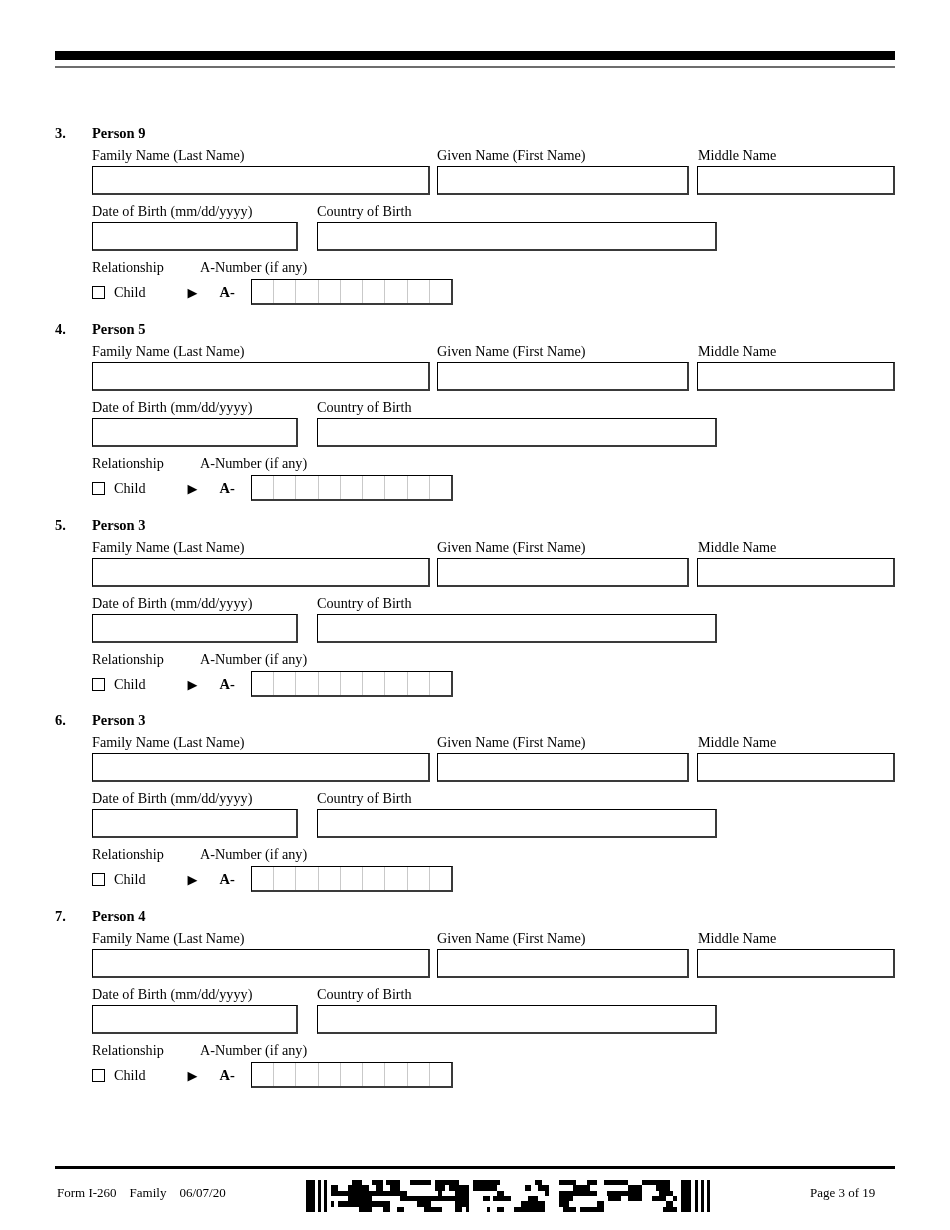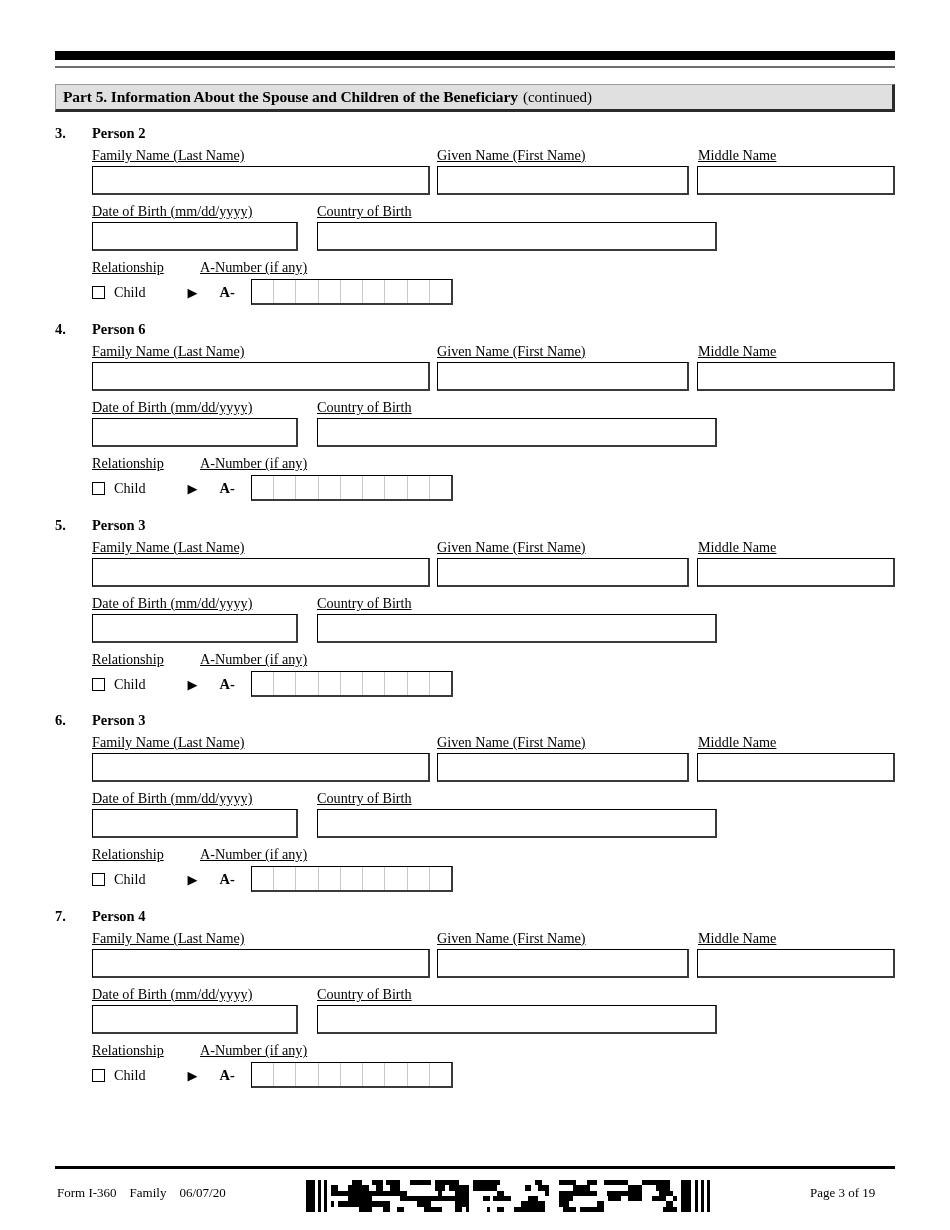--- a/index.html
+++ b/index.html
@@ -81,21 +81,20 @@
     position: absolute;
     left: 92px; top: 0;
     font-size: 14.5px;
     font-weight: bold;
   }
 
   .fld-label {
     position: absolute;
     font-size: 14.2px;
     white-space: nowrap;
-    text-decoration: underline;
   }
   .fld-box {
     position: absolute;
     box-sizing: border-box;
     background: #ffffff;
     border: 1px solid #000000;
     border-right: 2px solid #3a3a3a;
     border-bottom: 2px solid #3a3a3a;
   }
 
@@ -203,29 +202,25 @@
   .bc-row span { display: block; height: 100%; }
 </style>
 </head>
 <body>
 
 <div class="page">
 
   <div class="top-rule-thick"></div>
   <div class="top-rule-thin"></div>
 
-  <div class="part-band">
-    <span class="part-band-title">Part 5.  Information About the Spouse and Children of the Beneficiary</span>
-    <span class="part-band-cont">(continued)</span>
-  </div>
 
   <div id="person-blocks">
       <div class="person-block" style="top: 125px;">
         <div class="item-num">3.</div>
-        <div class="person-label">Person 2</div>
+        <div class="person-label">Person 9</div>
         <div class="fld-label lbl-family">Family Name (Last Name)</div>
         <div class="fld-label lbl-given">Given Name (First Name)</div>
         <div class="fld-label lbl-middle">Middle Name</div>
         <div class="fld-box box-family"></div>
         <div class="fld-box box-given"></div>
         <div class="fld-box box-middle"></div>
         <div class="fld-label lbl-dob">Date of Birth  (mm/dd/yyyy)</div>
         <div class="fld-label lbl-country">Country of Birth</div>
         <div class="fld-box box-dob"></div>
         <div class="fld-box box-country"></div>
@@ -244,21 +239,21 @@
           <span class="anum-cell"></span>
           <span class="anum-cell"></span>
           <span class="anum-cell"></span>
           <span class="anum-cell"></span>
           <span class="anum-cell"></span>
           <span class="anum-cell"></span>
         </div>
       </div>
       <div class="person-block" style="top: 321px;">
         <div class="item-num">4.</div>
-        <div class="person-label">Person 6</div>
+        <div class="person-label">Person 5</div>
         <div class="fld-label lbl-family">Family Name (Last Name)</div>
         <div class="fld-label lbl-given">Given Name (First Name)</div>
         <div class="fld-label lbl-middle">Middle Name</div>
         <div class="fld-box box-family"></div>
         <div class="fld-box box-given"></div>
         <div class="fld-box box-middle"></div>
         <div class="fld-label lbl-dob">Date of Birth  (mm/dd/yyyy)</div>
         <div class="fld-label lbl-country">Country of Birth</div>
         <div class="fld-box box-dob"></div>
         <div class="fld-box box-country"></div>
@@ -379,21 +374,21 @@
           <span class="anum-cell"></span>
           <span class="anum-cell"></span>
           <span class="anum-cell"></span>
         </div>
       </div>
     </div>
 
   <div class="footer-rule"></div>
 
   <div class="footer-left">
-    <span>Form I-360</span>
+    <span>Form I-260</span>
     &nbsp;&nbsp;
     <span>Family</span>
     &nbsp;&nbsp;
     <span>06/07/20</span>
   </div>
 
   <div class="barcode">
     <div class="bc-guard" style="width:9px"></div>
     <div style="width:3px"></div>
     <div class="bc-guard" style="width:3px"></div>

